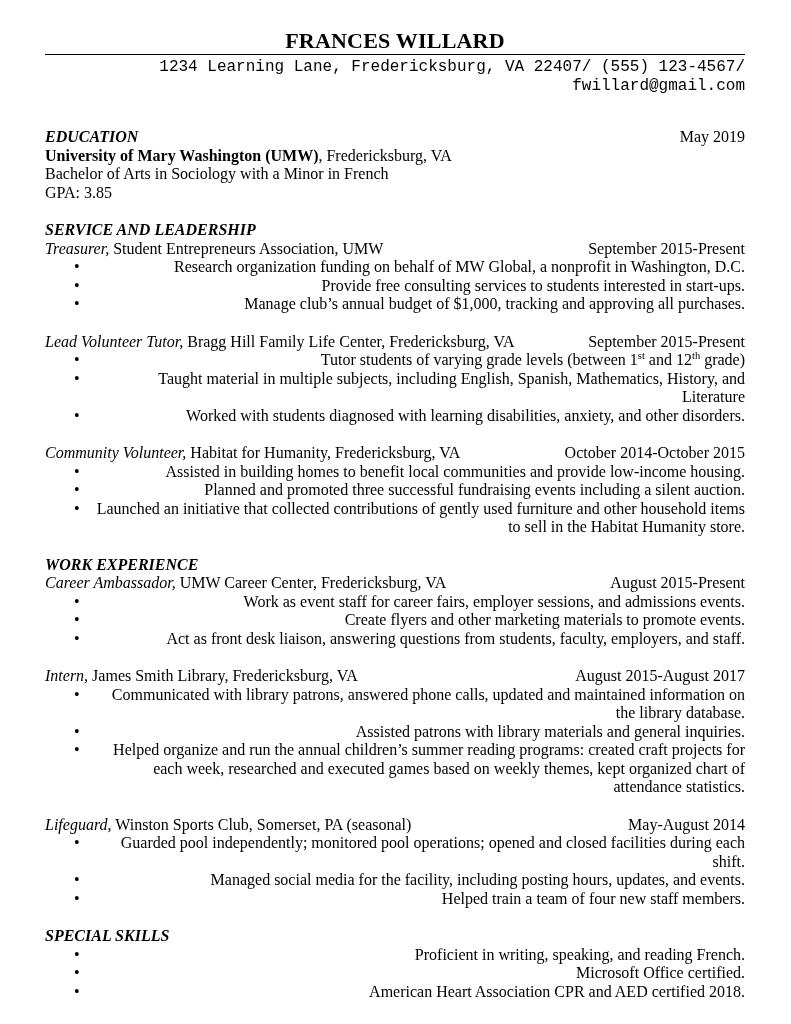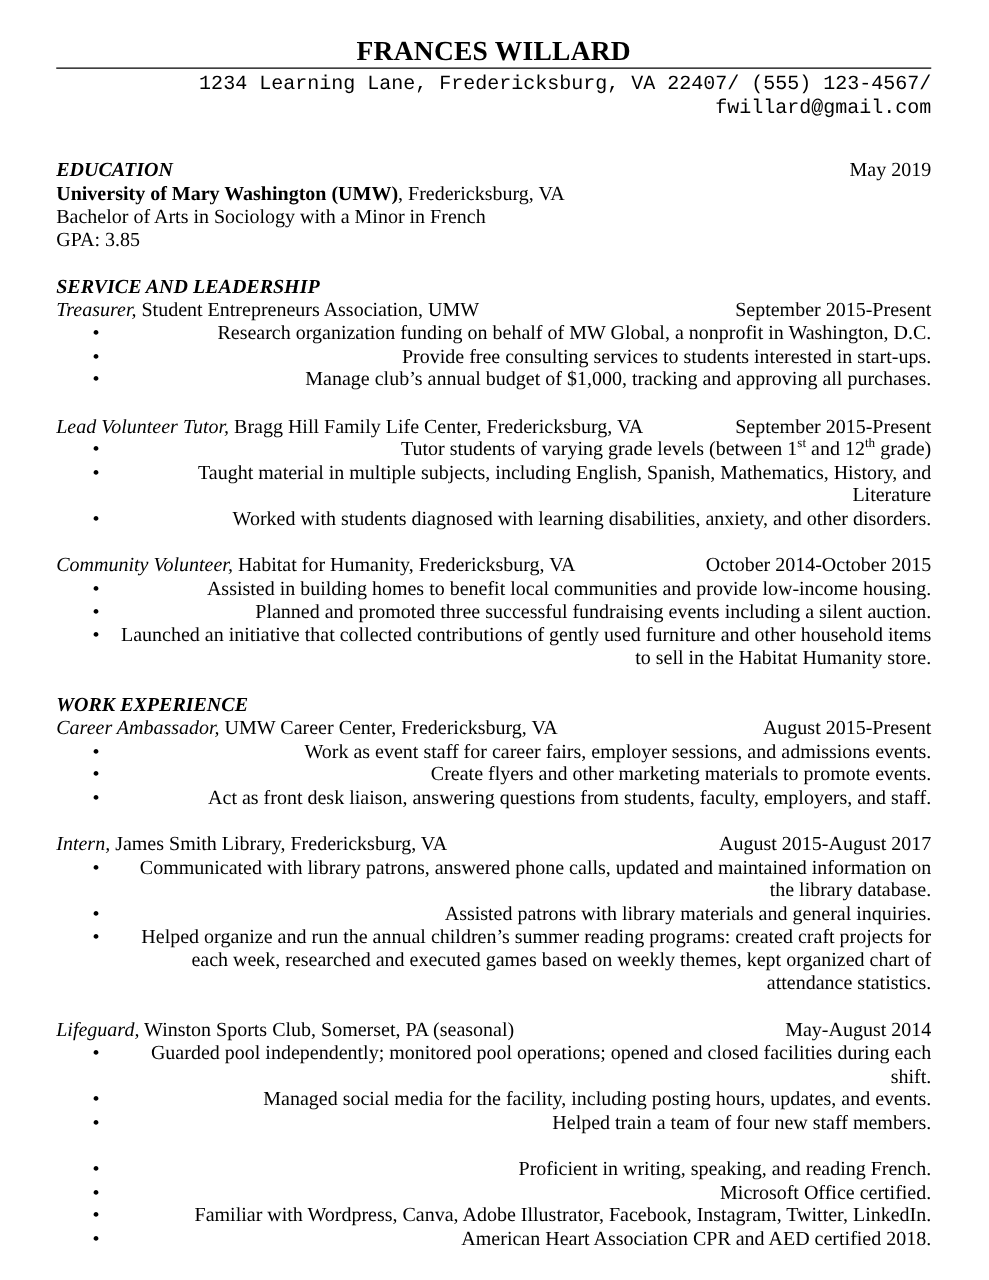--- a/index.html
+++ b/index.html
@@ -124,23 +124,25 @@
             <span class="date">May-August 2014</span>
           </div>
           <ul class="bullets">
             <li class="bullet">Guarded pool independently; monitored pool operations; opened and closed facilities during each shift.</li>
             <li class="bullet">Managed social media for the facility, including posting hours, updates, and events.</li>
             <li class="bullet">Helped train a team of four new staff members.</li>
           </ul>
         </div>
       </section>
       <section class="section">
+        <div class="section-head">
+          <span class="section-title">SPECIAL SKILLS</span>
+        </div>
         <div class="entry">
           <ul class="bullets">
             <li class="bullet">Proficient in writing, speaking, and reading French.</li>
             <li class="bullet">Microsoft Office certified.</li>
-            <li class="bullet">Familiar with Wordpress, Canva, Adobe Illustrator, Facebook, Instagram, Twitter, LinkedIn.</li>
             <li class="bullet">American Heart Association CPR and AED certified 2018.</li>
           </ul>
         </div>
       </section>
     </main>
 </div>
 
 </body></html>

